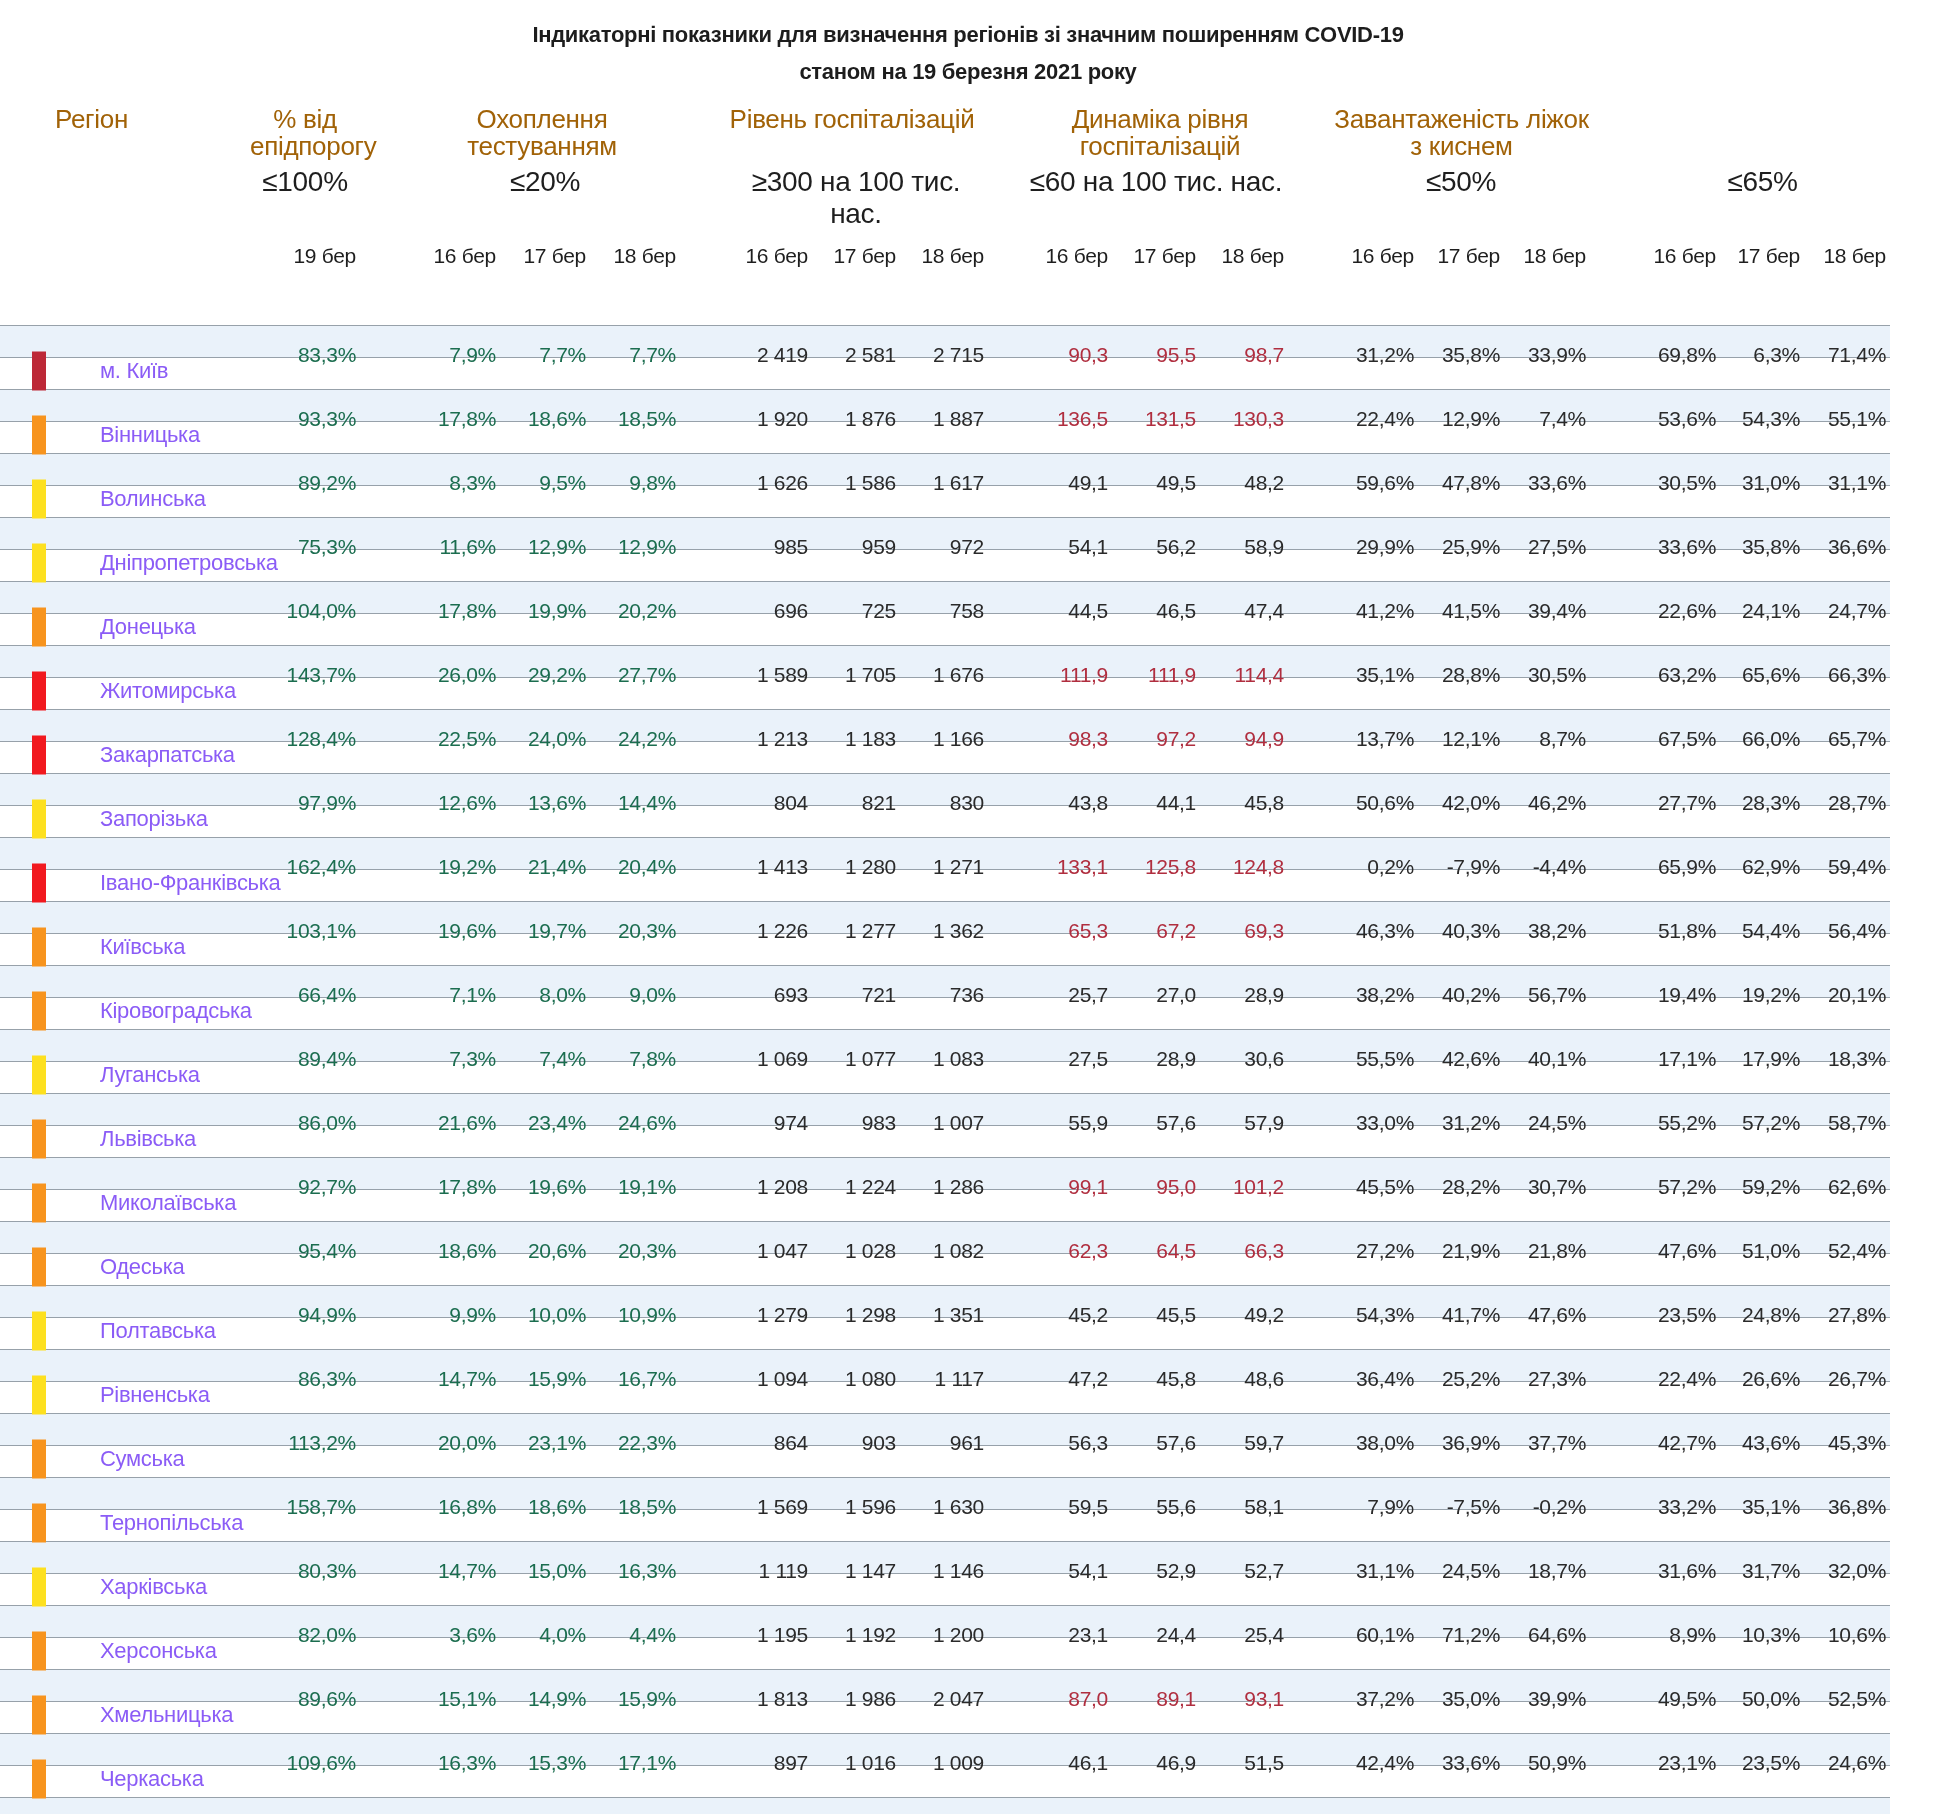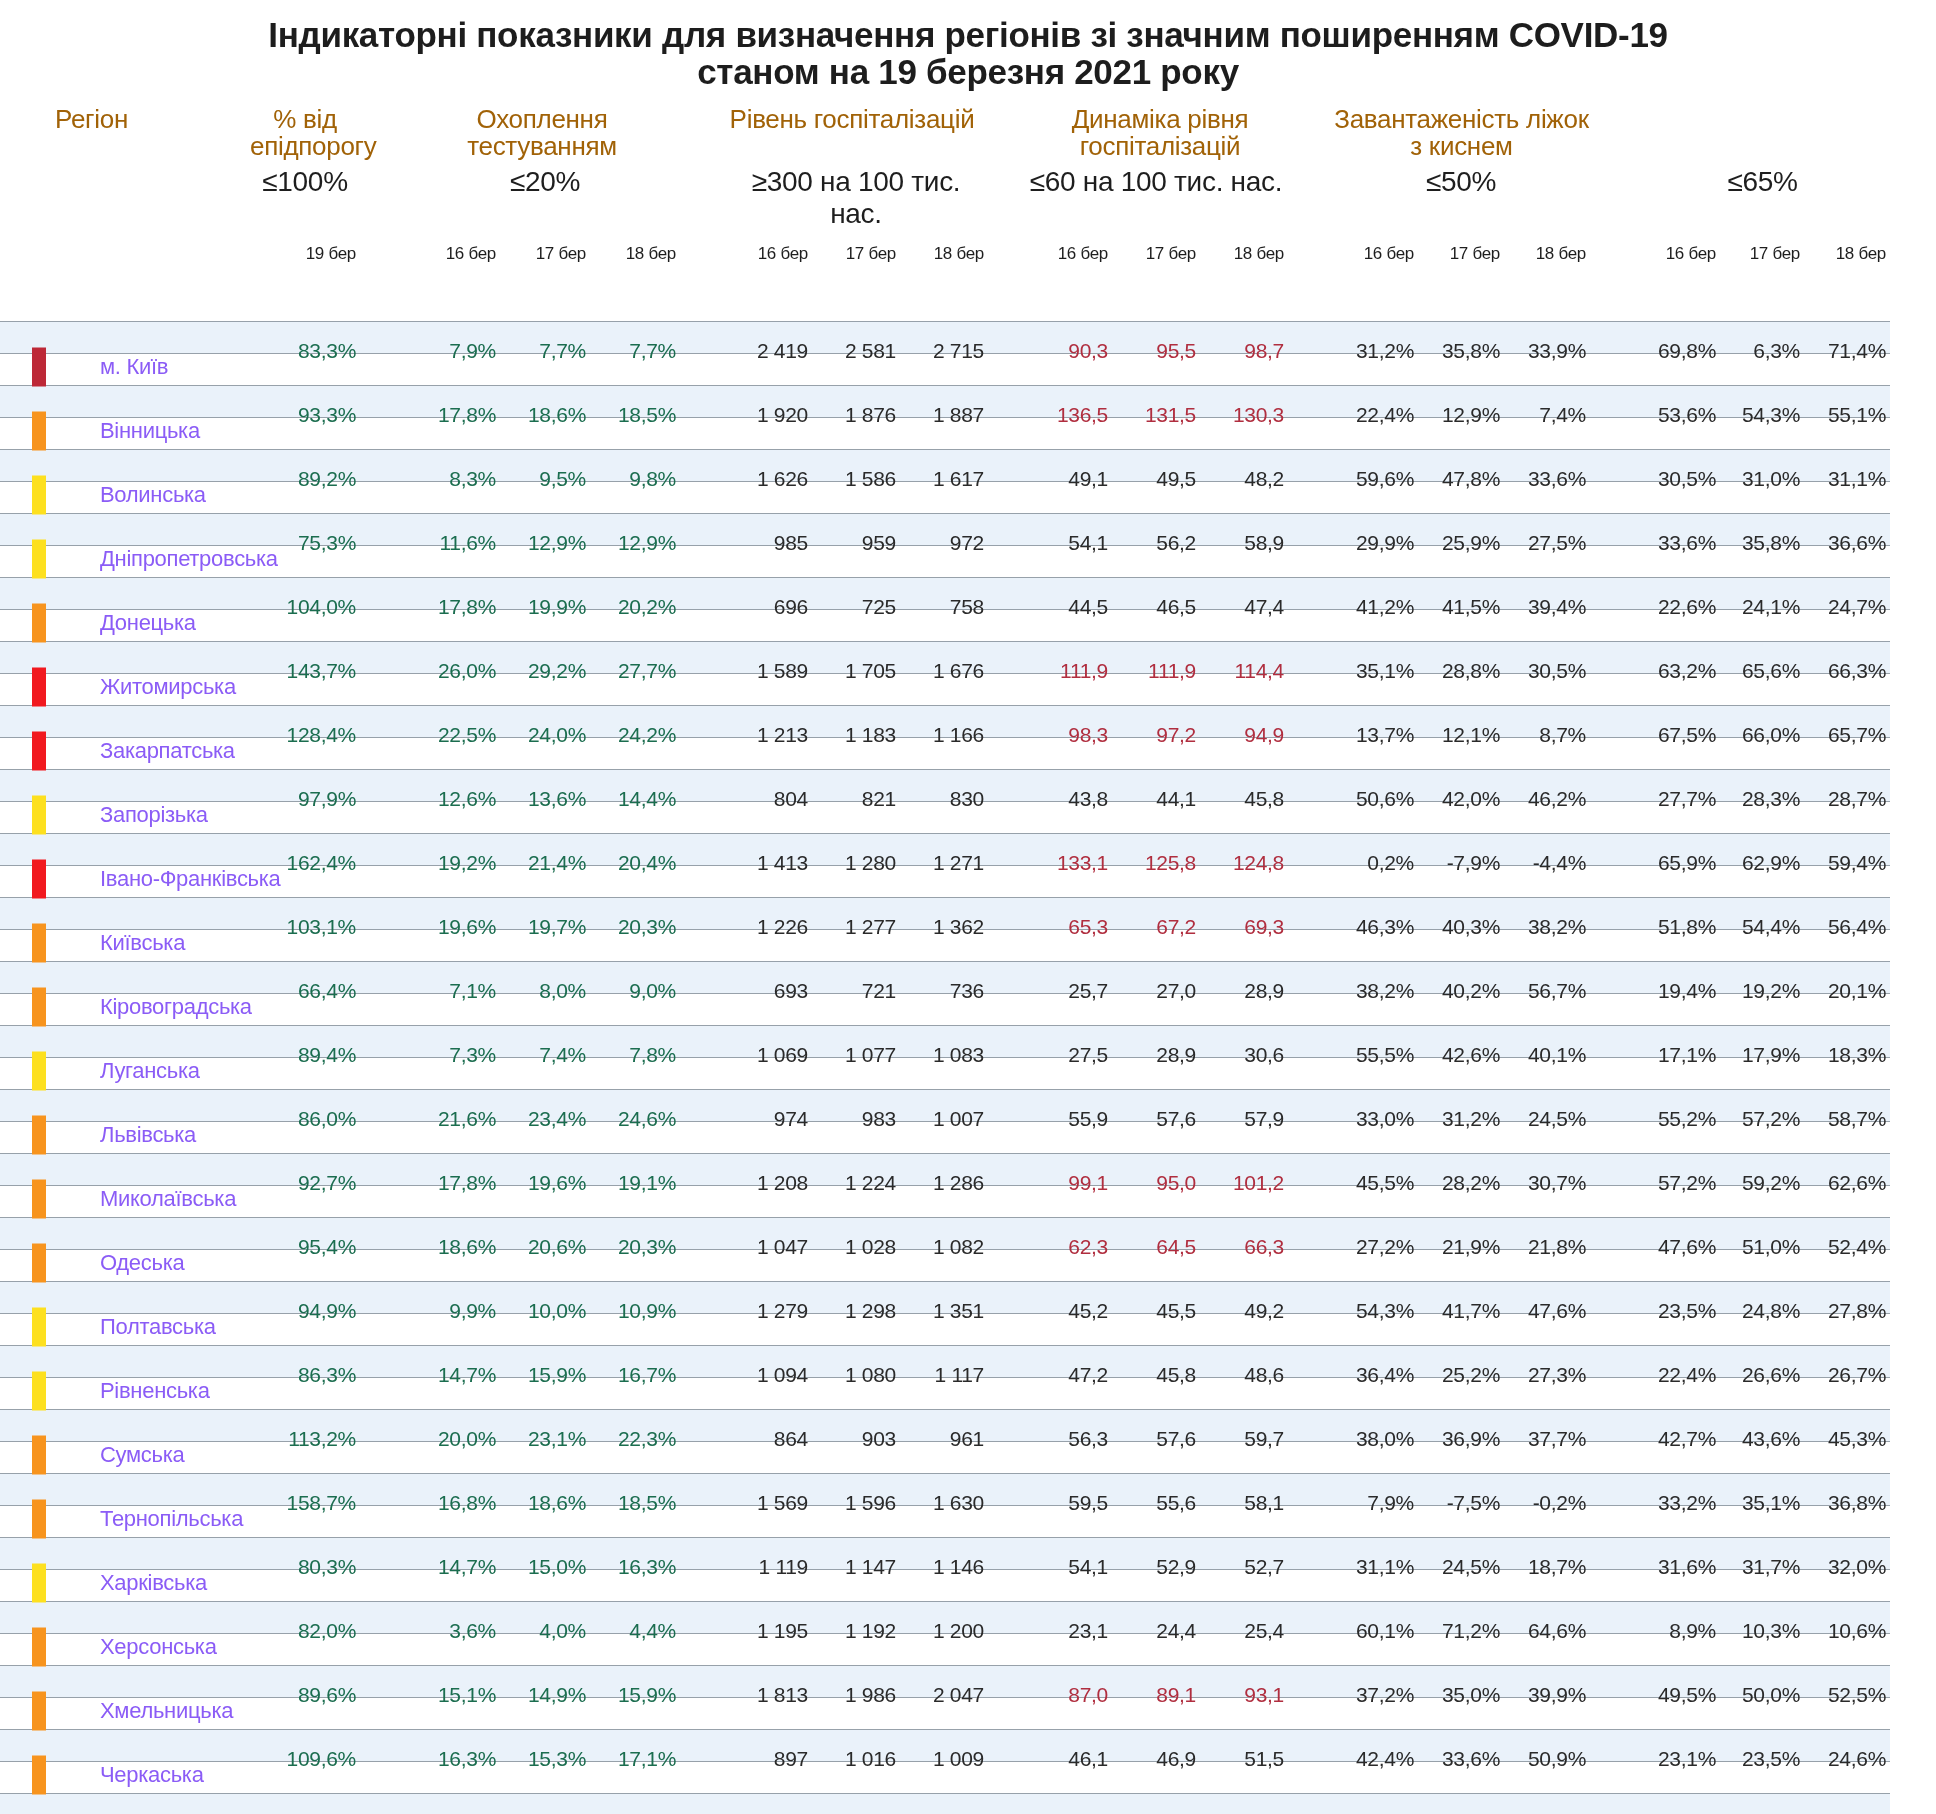--- a/index.html
+++ b/index.html
@@ -5,36 +5,36 @@
   html,body { margin:0; padding:0; }
   body {
     width:1936px; height:1814px; overflow:hidden;
     background:#ffffff;
     font-family:"Liberation Sans","DejaVu Sans",sans-serif;
     color:#222;
     --green:#1b6d4f; --red:#b02e3f; --band:#eaf2fa; --line:#97a1aa;
   }
   .page { width:1936px; height:1814px; padding-top:16px; box-sizing:border-box; }
 
-  .title { text-align:center; font-weight:bold; font-size:35px; line-height:37px; color:#1d1d1d; letter-spacing:-0.3px; }
+  .title { text-align:center; font-weight:bold; font-size:22px; line-height:37px; color:#1d1d1d; letter-spacing:-0.3px; }
 
   .grid { display:grid; grid-template-columns:250px 110px 140px 90px 90px 132px 88px 88px 124px 88px 88px 130px 86px 86px 130px 84px 86px; width:1890px; }
 
   .header-groups { margin-top:16px; min-height:58px; align-items:start; }
   .hdr-cell { font-size:26px; line-height:27px; text-align:center; color:#a16207; letter-spacing:-0.3px; }
   .region-hdr { text-align:left; padding-left:55px; }
   .sp3 { grid-column:span 3; }
   .plA { padding-left:50px; } .plB { padding-left:44px; } .plC { padding-left:36px; }
   .plD { padding-left:44px; } .plE { padding-left:45px; }
 
   .header-thresholds { margin-top:2px; }
   .thr { font-size:28px; text-align:center; color:#1e1e1e; letter-spacing:-0.3px; }
 
   .header-dates { margin-top:14px; }
-  .date { font-size:17px; text-align:right; padding-right:4px; color:#1e1e1e; letter-spacing:-0.3px; }
+  .date { font-size:21px; text-align:right; padding-right:4px; color:#1e1e1e; letter-spacing:-0.3px; }
 
   #rows { margin-top:57px; }
   .band {
     height:31px; background:var(--band);
     border-top:1px solid var(--line); border-bottom:1px solid var(--line);
     align-items:center; margin-top:31px; box-sizing:content-box;
   }
   #rows .band:first-child { margin-top:0; }
 
   .cell { letter-spacing:-0.3px; }

